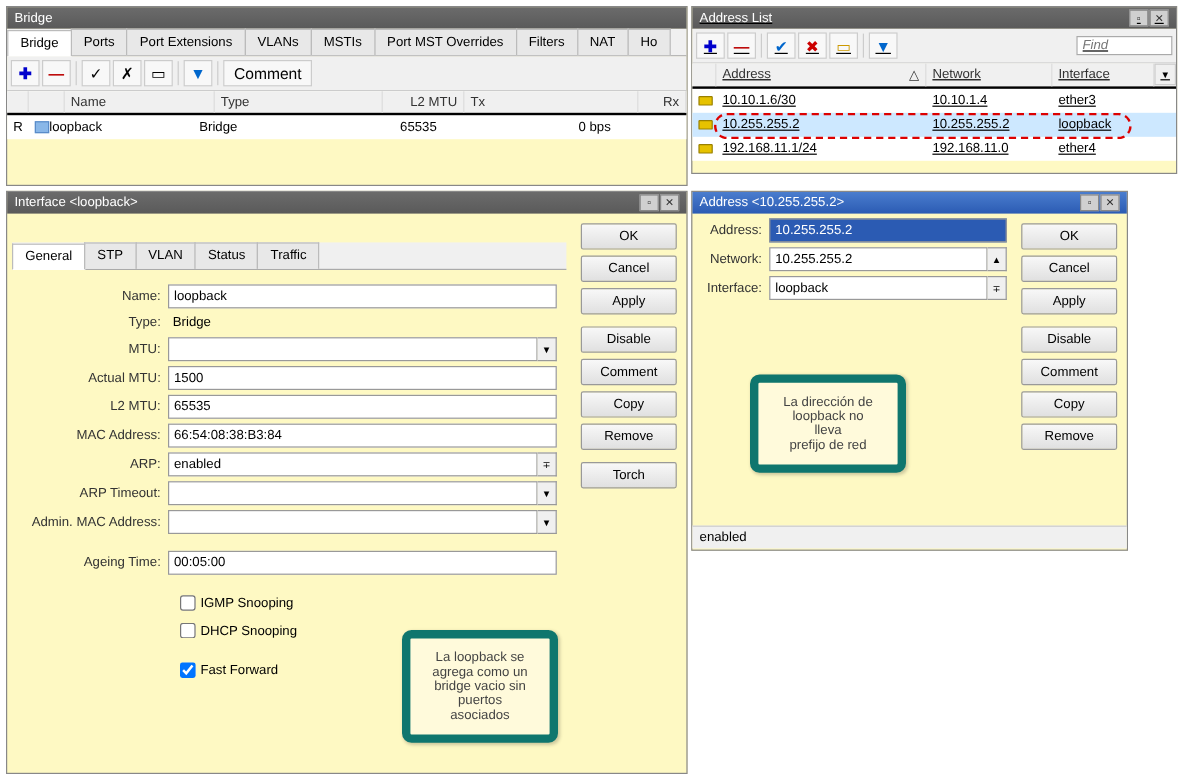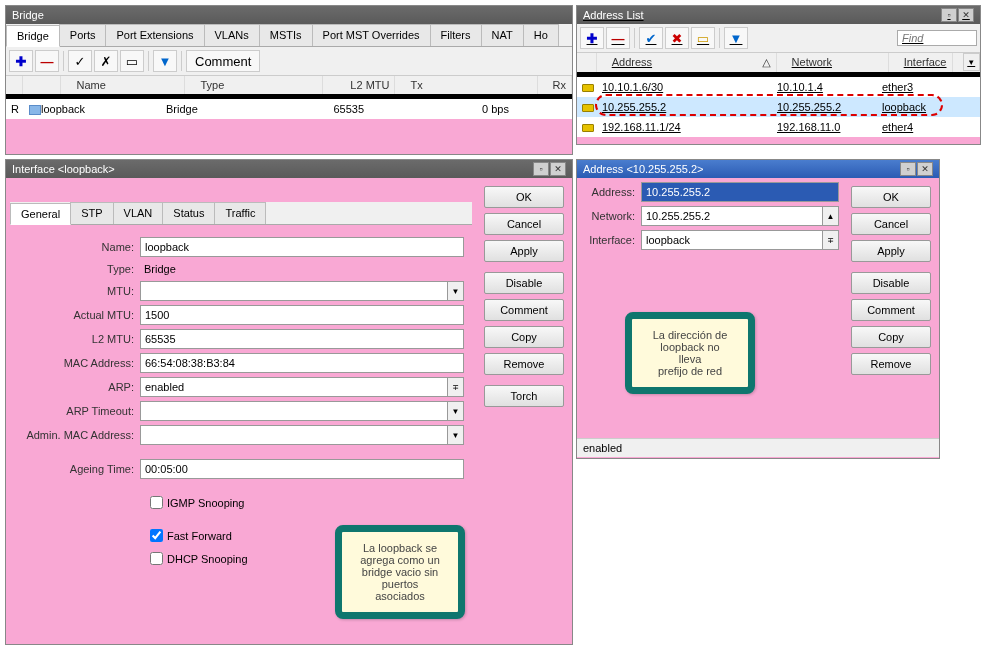--- a/index.html
+++ b/index.html
@@ -1,36 +1,36 @@
 <!DOCTYPE html>
 <html><head>
 <meta charset="utf-8">
 <style>
 * { box-sizing: border-box; font-family: Tahoma, Arial, sans-serif; font-size: 11px; }
 body { margin: 0; background: #fff; width: 986px; height: 650px; position: relative; overflow: hidden; }
 
-.window { position: absolute; background: #f9a8d4; border: 1px solid #888; }
+.window { position: absolute; background: #fef9c3; border: 1px solid #888; }
 .titlebar { background: linear-gradient(#6b6b6b, #5a5a5a); color: #fff; padding: 3px 6px; display: flex; align-items: center; height: 18px; }
 .titlebar.blue { background: linear-gradient(#4a7dce, #2b5bb3); }
 .titlebar-text { flex: 1; }
 .titlebar-btns { display: flex; gap: 1px; }
 .titlebar-btn { width: 16px; height: 14px; background: #d0d0d0; border: 1px solid #888; display: flex; align-items: center; justify-content: center; font-size: 9px; cursor: pointer; color: #333; }
 
 .tabs { display: flex; background: #f0f0f0; border-bottom: 1px solid #aaa; }
 .tab { padding: 4px 10px; border: 1px solid #bbb; border-bottom: none; background: #e8e8e8; margin-right: -1px; cursor: pointer; }
 .tab.active { background: #fff; border-bottom: 1px solid #fff; position: relative; top: 1px; }
 
 .toolbar { display: flex; align-items: center; padding: 3px; gap: 2px; border-bottom: 1px solid #ccc; background: #f0f0f0; }
 .tool-btn { width: 24px; height: 22px; border: 1px solid #ccc; background: #f8f8f8; display: flex; align-items: center; justify-content: center; cursor: pointer; font-size: 13px; }
 .tool-btn.plus { color: #00c; font-weight: bold; }
 .tool-btn.minus { color: #b00; font-weight: bold; }
 .tool-sep { width: 1px; height: 20px; background: #ccc; margin: 0 2px; }
 
 .grid { background: #fff; }
-.grid-header { display: flex; background: #f0f0f0; border-bottom: 5px solid #000000; gap: 10px; }
+.grid-header { display: flex; background: #f0f0f0; border-bottom: 2px solid #000000; }
 .grid-header .col { padding: 3px 5px; border-right: 1px solid #ddd; color: #333; }
 .grid-row { display: flex; padding: 2px 0; }
 .grid-row.sel { background: #cde8ff; }
 .grid-row .col { padding: 2px 5px; overflow: hidden; white-space: nowrap; }
 
 .btn { display: block; width: 80px; padding: 4px 0; text-align: center; background: linear-gradient(#f8f8f8, #e0e0e0); border: 1px solid #999; border-radius: 2px; margin-bottom: 5px; cursor: pointer; }
 .btn-col { padding: 8px; }
 
 .form-row { display: flex; align-items: center; margin: 4px 0; }
 .form-label { width: 130px; text-align: right; padding-right: 6px; color: #333; }
@@ -213,27 +213,27 @@
             <div class="form-dd">▼</div>
           </div>
         <div class="form-row" style="margin-top:14px;">
             <span class="form-label">Ageing Time:</span>
             <input class="form-input" value="00:05:00" style="">
           </div>
         <div class="checkbox-row" style="margin-top:14px;">
             <input type="checkbox" style="">
             <span>IGMP Snooping</span>
           </div>
+        <div class="checkbox-row">
+            <input type="checkbox" style="">
+            <span>DHCP Snooping</span>
+          </div>
         <div class="checkbox-row" style="margin-top:14px;">
             <input type="checkbox" checked="" style="">
             <span>Fast Forward</span>
-          </div>
-        <div class="checkbox-row">
-            <input type="checkbox" style="">
-            <span>DHCP Snooping</span>
           </div>
       </div>
     </div>
     <div class="btn-col">
       <div class="btn">OK</div>
       <div class="btn">Cancel</div>
       <div class="btn">Apply</div>
       <div class="btn" style="margin-top:10px;">Disable</div>
       <div class="btn">Comment</div>
       <div class="btn">Copy</div>

